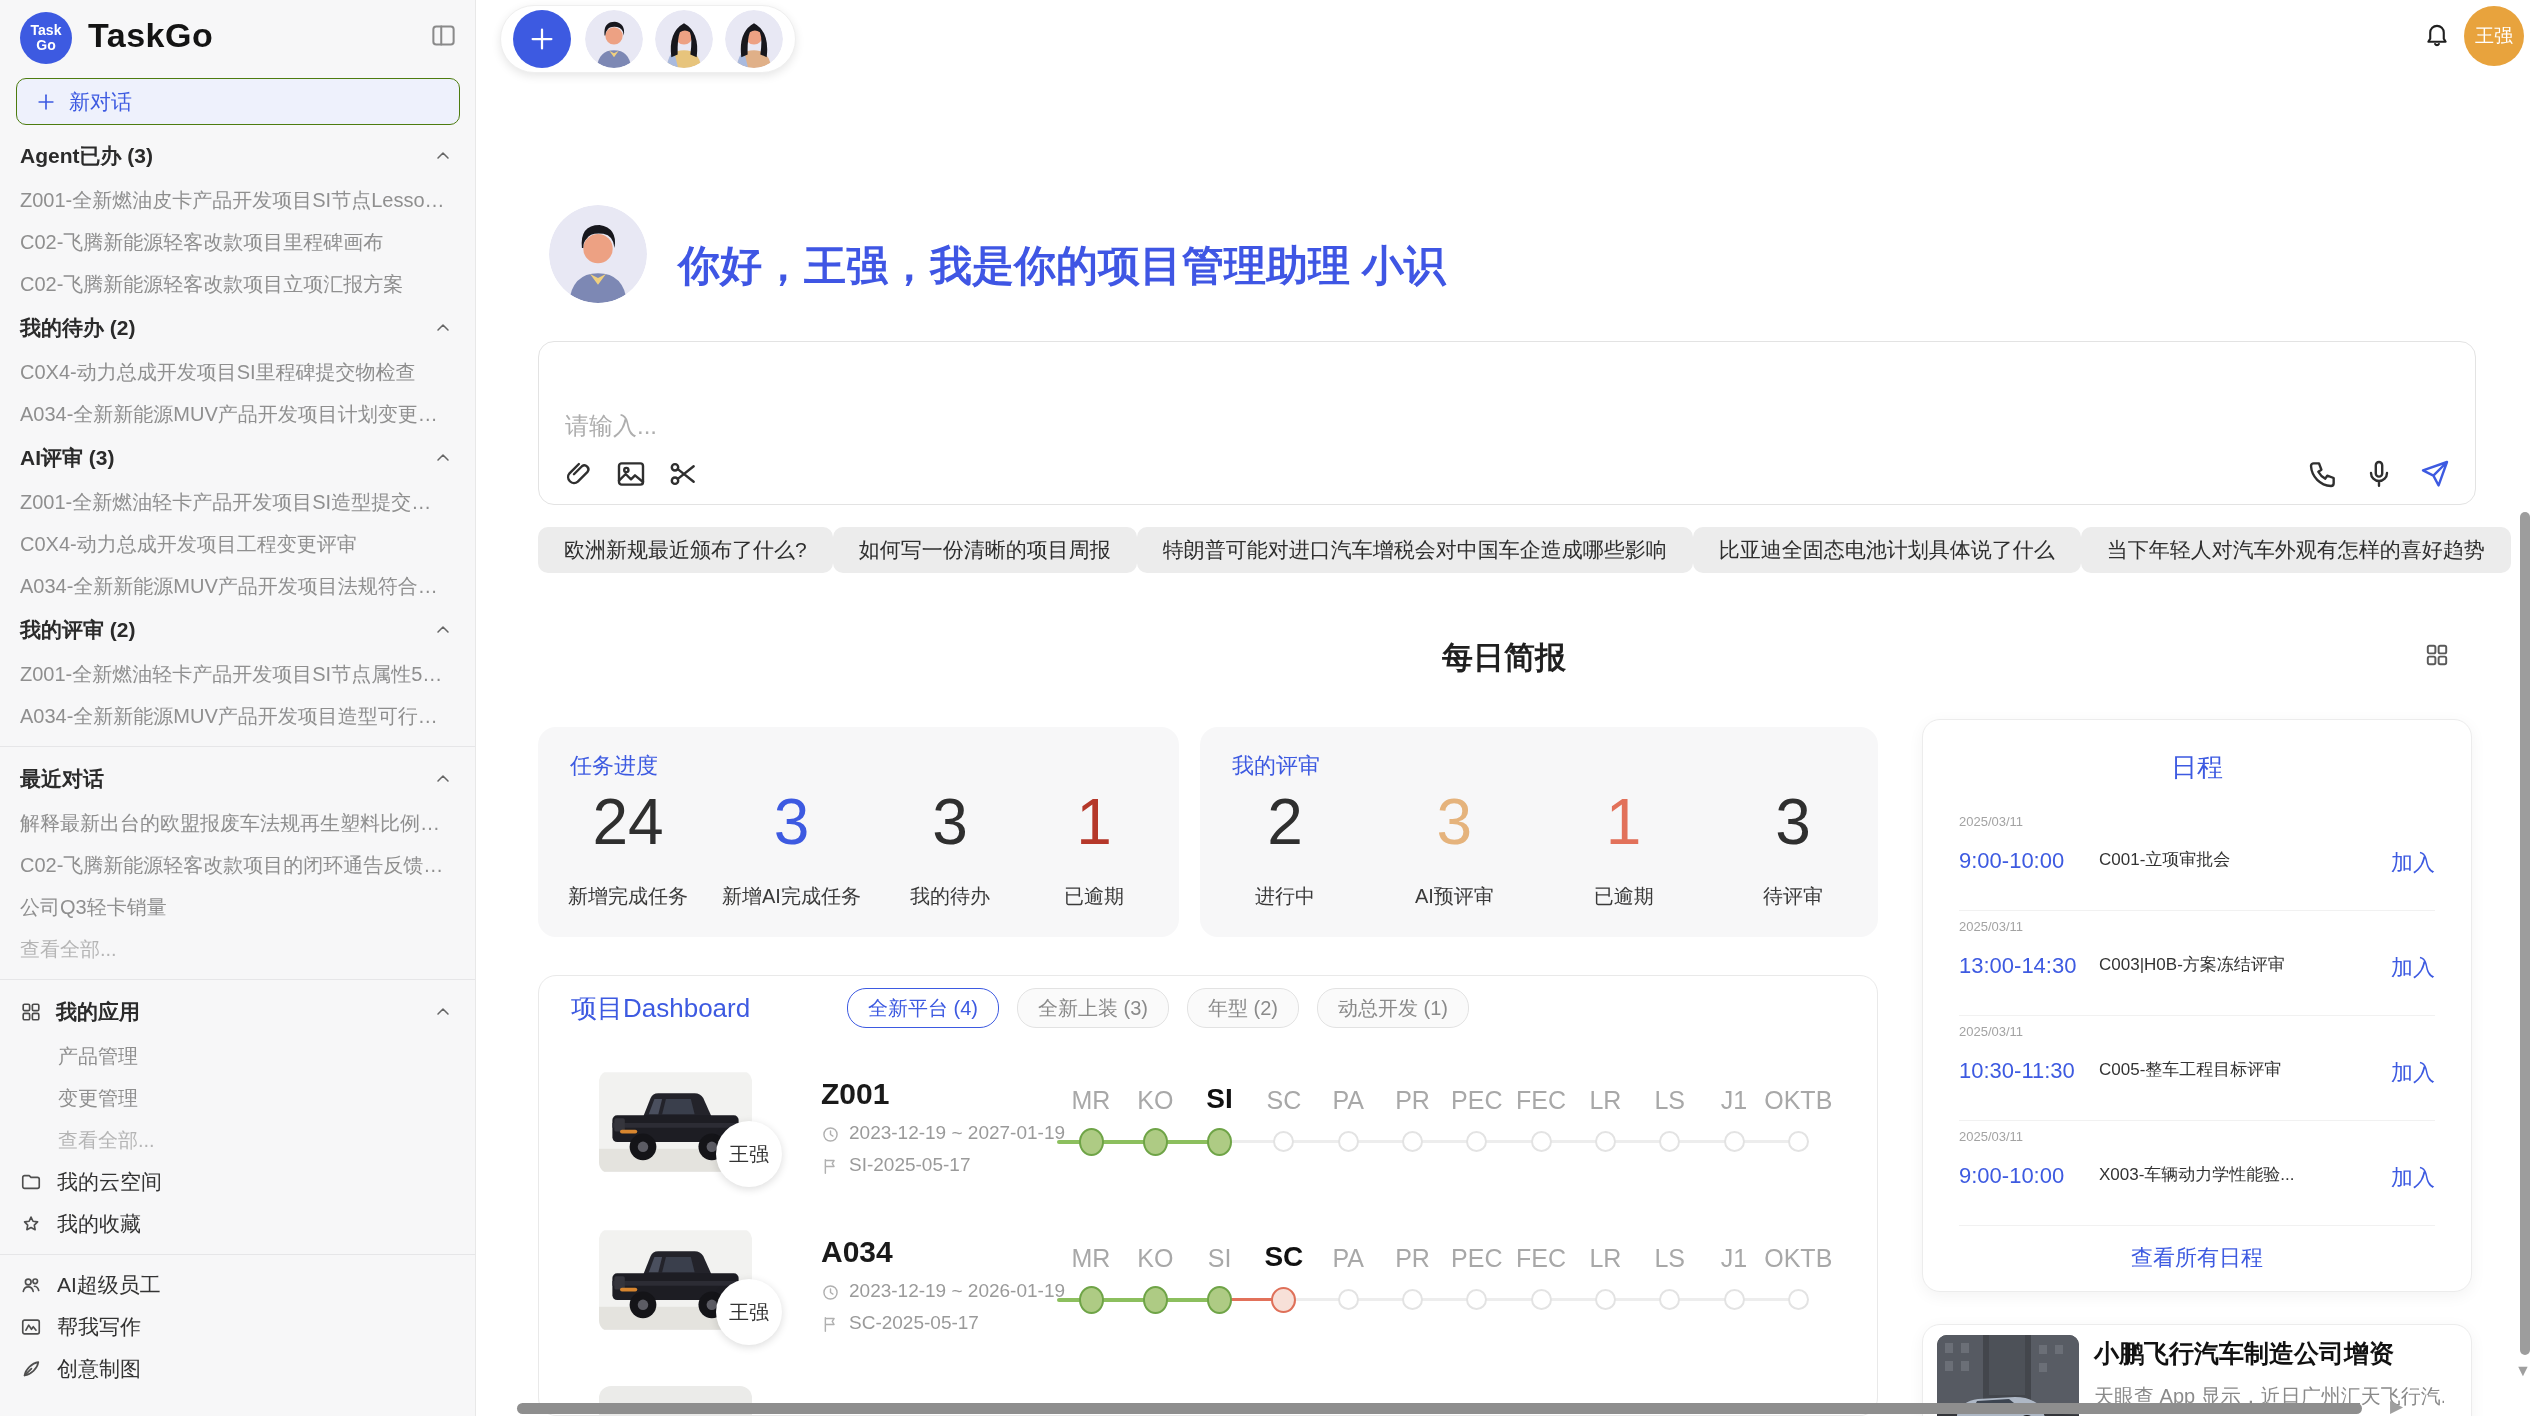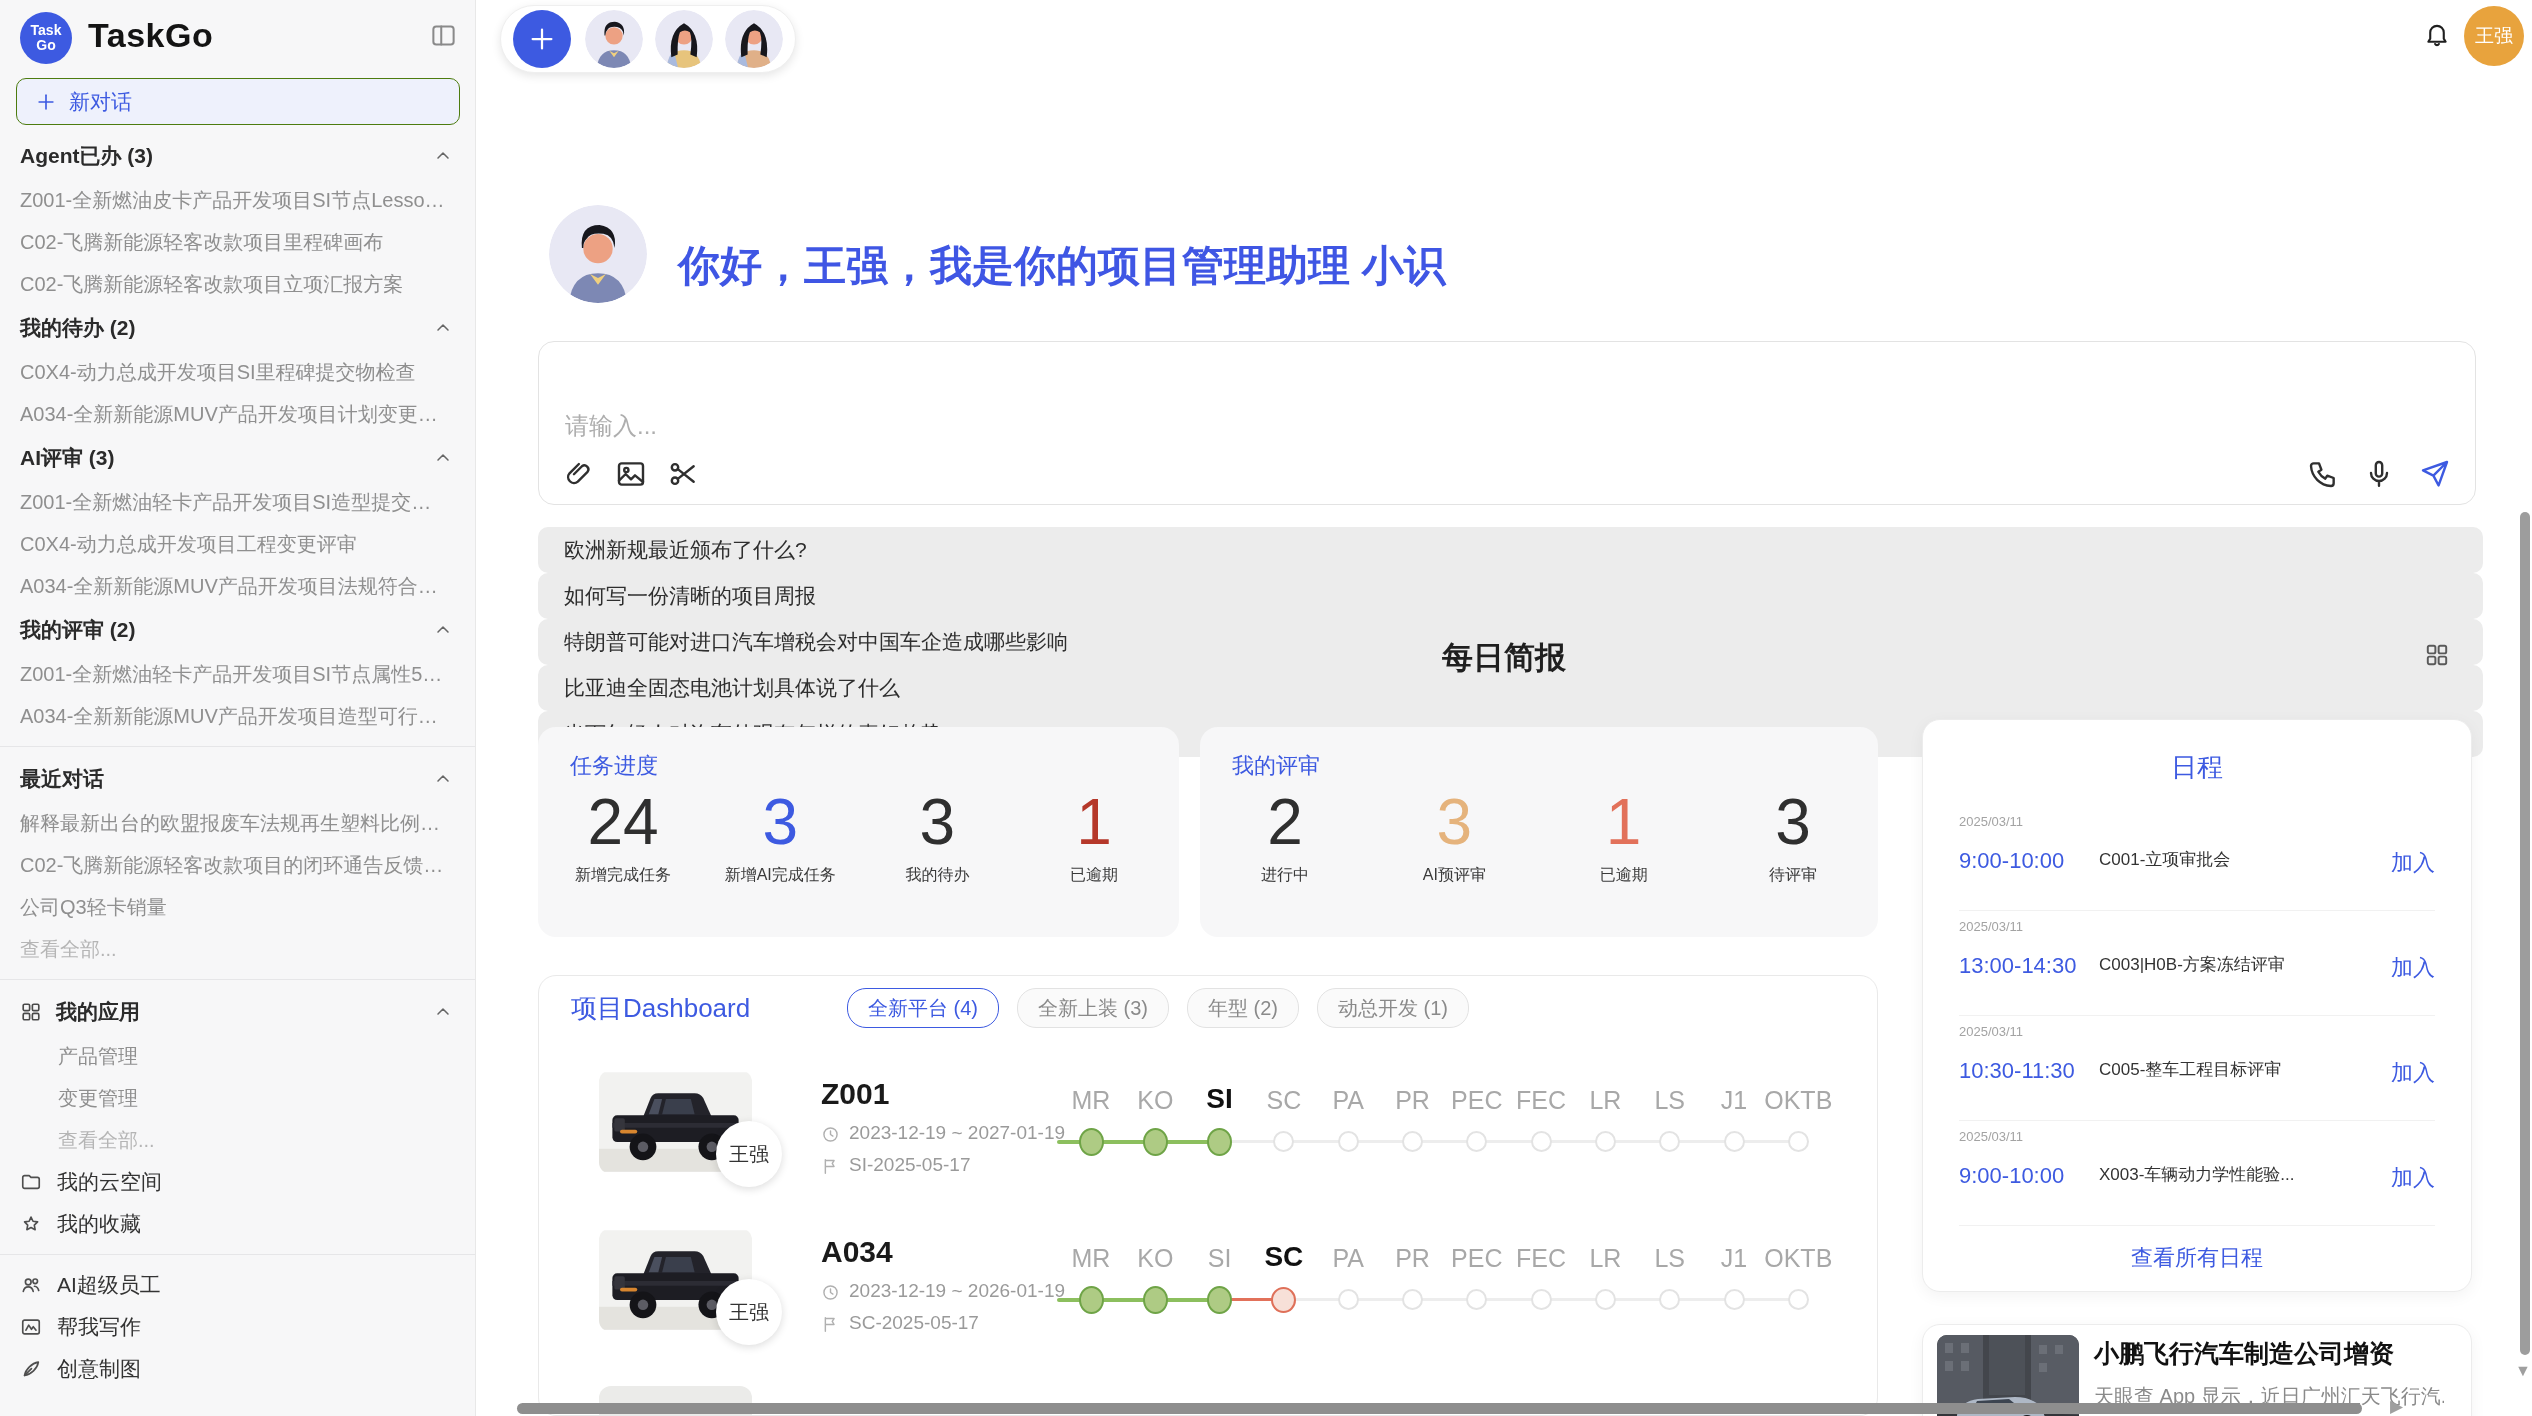--- a/index.html
+++ b/index.html
@@ -43,36 +43,36 @@
   .greet{position:absolute;left:202px;top:238px;margin:0;font-size:42px;font-weight:700;color:#3f56e4;}
 
   .composer{position:absolute;left:62px;top:341px;width:1938px;height:164px;box-sizing:border-box;background:#fff;
             border:1.5px solid #e3e3e3;border-radius:16px;cursor:text;}
   .ph{position:absolute;left:26px;top:68px;font-size:24px;color:#aeaeae;}
   .comp-l{position:absolute;left:24px;bottom:14px;display:flex;gap:20px;}
   .comp-r{position:absolute;right:24px;bottom:14px;display:flex;gap:24px;}
   .cic{width:32px;height:32px;color:#2f2f2f;cursor:pointer;}
   .cic.send{color:#3d5ae1;}
 
-  .chips{position:absolute;left:62px;top:527px;width:1945px;display:flex;justify-content:space-between;flex-direction:column;}
+  .chips{position:absolute;left:62px;top:527px;width:1945px;display:flex;justify-content:space-between;}
   .chip{height:46px;display:flex;align-items:center;padding:0 26px;background:#ececec;border-radius:10px;
         font-size:21px;color:#2e2e2e;white-space:nowrap;cursor:pointer;}
 
   .brief-title{position:absolute;left:0;top:637px;width:100%;text-align:center;font-size:31px;font-weight:700;color:#1f1f1f;}
   .brief-grid{position:absolute;left:1948px;top:642px;width:26px;height:26px;color:#5a5a5a;cursor:pointer;}
 
   #stats-row{position:absolute;left:62px;top:727px;width:1340px;height:210px;}
   .stat-card{position:absolute;top:0;height:210px;background:#f7f7f8;border-radius:18px;box-sizing:border-box;}
   .stat-card.c1{left:0;width:641px;}
   .stat-card.c2{left:662px;width:678px;}
   .stat-title{position:absolute;left:32px;top:24px;font-size:22px;color:#3d5ae1;}
   .stat-cols{position:absolute;left:30px;right:30px;top:58px;display:flex;justify-content:space-between;}
   .stat-col{min-width:110px;text-align:center;}
   .stat-v{font-size:64px;font-weight:500;line-height:74px;}
-  .stat-l{margin-top:6px;font-size:16px;color:#3a3a3a;}
+  .stat-l{margin-top:24px;font-size:20px;color:#3a3a3a;}
 
   .db{position:absolute;left:62px;top:975px;width:1340px;height:441px;box-sizing:border-box;background:#fff;
       border:1px solid #e9e9e9;border-radius:18px;overflow:hidden;}
   .db-title{position:absolute;left:32px;top:15px;font-size:26px;color:#3d5ae1;}
   .db-filters{position:absolute;left:308px;top:12px;display:flex;gap:18px;}
   .db-chip{height:38px;display:flex;align-items:center;padding:0 20px;border-radius:19px;font-size:20px;color:#8a8a8a;
            background:#fafafa;border:1px solid #e2e2e2;cursor:pointer;white-space:nowrap;}
   .db-chip.active{background:#fff;border:1px solid #3d5ae1;color:#3d5ae1;}
   .p-row{position:absolute;left:0;width:100%;height:158px;cursor:pointer;}
   .p-img{position:absolute;left:60px;top:4px;width:153px;height:104px;border-radius:12px;overflow:hidden;}

